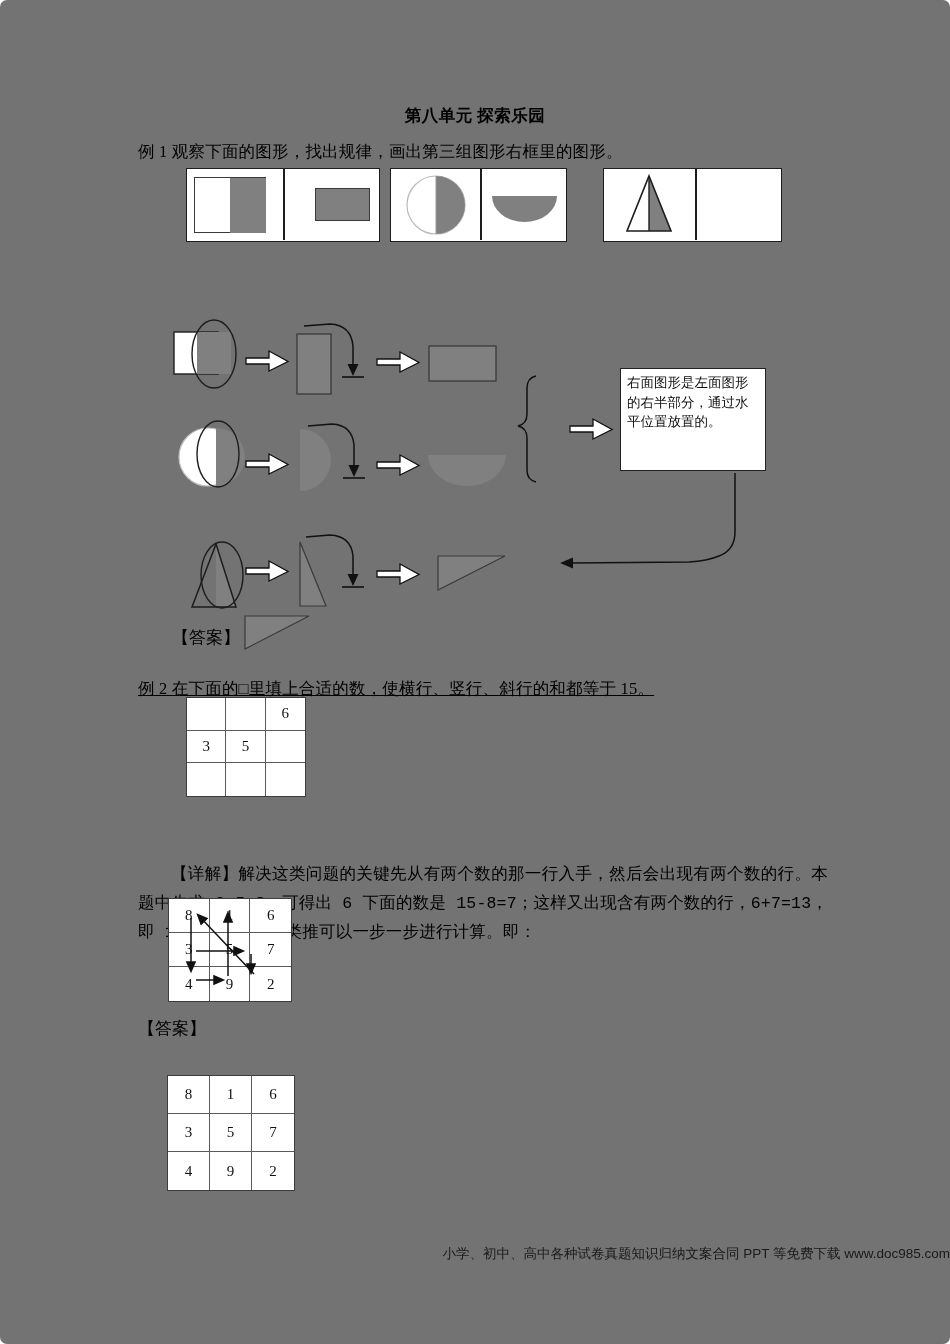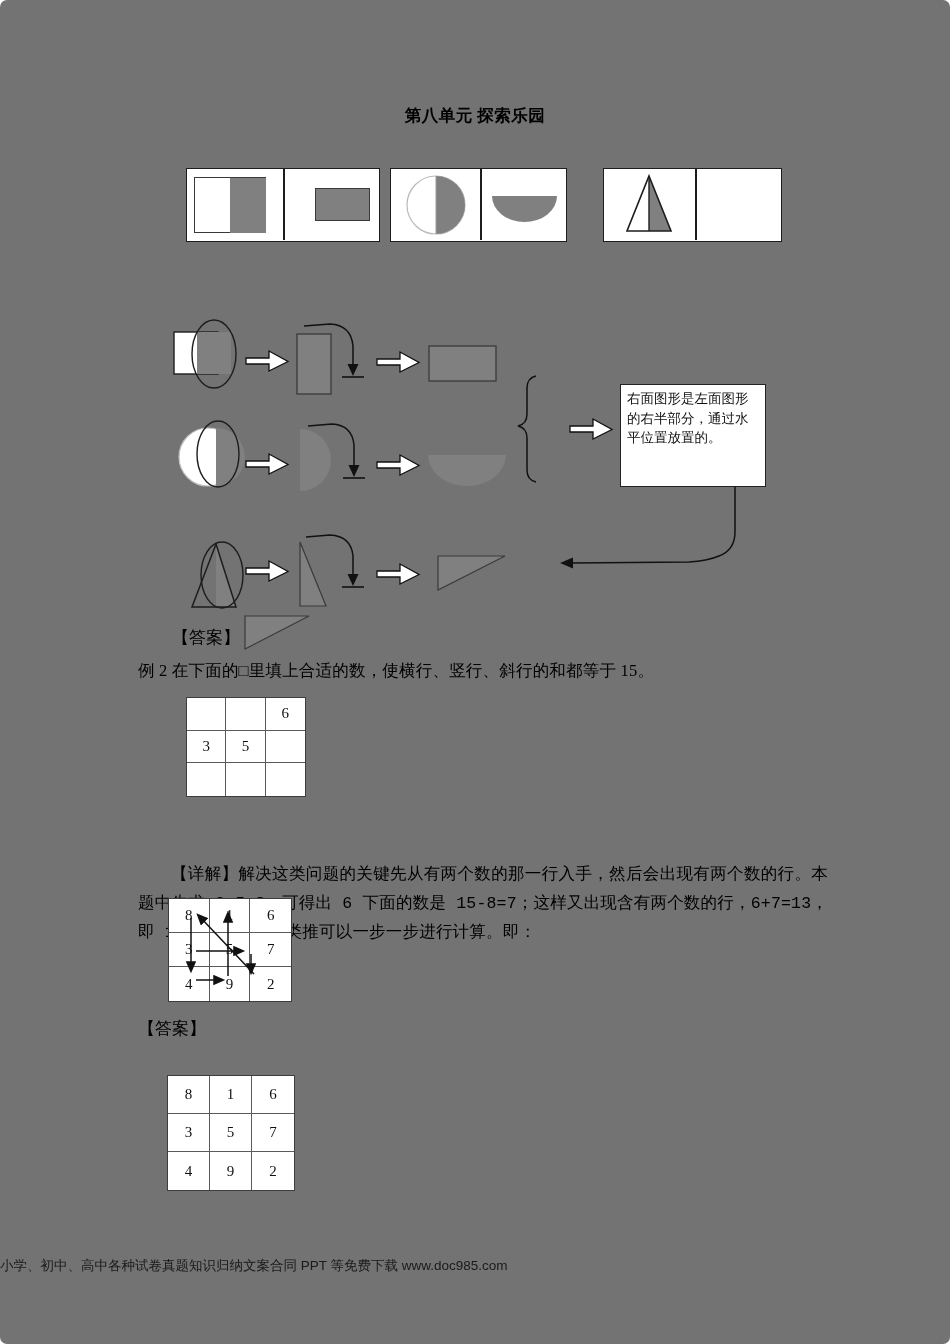--- a/index.html
+++ b/index.html
@@ -92,36 +92,36 @@
     line-height: 19.5px;
     padding: 4px 5px 3px 6px;
     color: #111;
   }
 
   .footer {
     position: absolute;
     left: 0;
     top: 1245px;
     width: 950px;
-    text-align: left;
+    text-align: right;
     font-size: 13.5px;
     color: #1a1a1a;
     font-family: "Liberation Sans", sans-serif;
-    margin-top: 12px;
   }
 
   svg { display: block; overflow: visible; }
 </style>
 </head>
 <body>
 
 <div class="page">
 
   <div class="doc-title">第八单元  探索乐园</div>
 
+  <div class="para" style="left:138px; top:137px; width:680px;">例 1  观察下面的图形，找出规律，画出第三组图形右框里的图形。</div>
 
   <div>
 
     <div class="grp" style="left:186px; top:168px; width:194px; height:74px;">
       <div class="grp-div" style="left:96px; top:0; height:70.5px;"></div>
 
       <div class="abs outline-dark" style="left:7px; top:8px; width:72px; height:56px;"></div>
       <div class="abs fill-gray" style="left:43px; top:8.5px; width:35.5px; height:55px;"></div>
 
       <div class="abs fill-gray outline-dark" style="left:128px; top:19px; width:55px; height:33px;"></div>
@@ -210,28 +210,28 @@
 
       <path d="M207 253 L230 253 L230 246 L249 256.5 L230 266 L230 259 L207 259 Z" fill="#ffffff" stroke="#111" stroke-width="1.3"></path>
 
       <path d="M268 238 L335 238 L268 272 Z" fill="#808080" stroke="#3a3a3a" stroke-width="1.2"></path>
 
       <path d="M565 155 L565 214 q0 18 -16 24 q-12 5 -30 6 L402 245" fill="none" stroke="#111" stroke-width="1.5"></path>
       <path d="M390 245 l13 -5.5 l0 11 z" fill="#111"></path>
     </svg>
   </div>
 
-  <div class="callout" style="left:620px; top:384px; width:146px; height:103px;">右面图形是左面图形的右半部分，通过水平位置放置的。</div>
+  <div class="callout" style="left:620px; top:368px; width:146px; height:103px;">右面图形是左面图形的右半部分，通过水平位置放置的。</div>
 
   <div class="label-line" style="left:172px; top:625px;">【答案】</div>
   <svg class="abs" style="left:243px; top:614px;" width="80" height="40">
     <path d="M2 2 L66 2 L2 35 Z" fill="#808080" stroke="#3a3a3a" stroke-width="1.2"></path>
   </svg>
 
-  <div class="para" style="left:138px; top:656px; width:690px;">例 2   在下面的□里填上合适的数，使横行、竖行、斜行的和都等于 15。</div>
+  <div class="para" style="left:138px; top:674px; width:690px;text-decoration:underline;">例 2   在下面的□里填上合适的数，使横行、竖行、斜行的和都等于 15。</div>
 
   <div class="grid" style="left:186px; top:697px; width:120px; height:100px;">
     <div class="cell"></div>
     <div class="cell"></div>
     <div class="cell">6</div>
     <div class="cell">3</div>
     <div class="cell">5</div>
     <div class="cell"></div>
     <div class="cell"></div>
     <div class="cell"></div>

